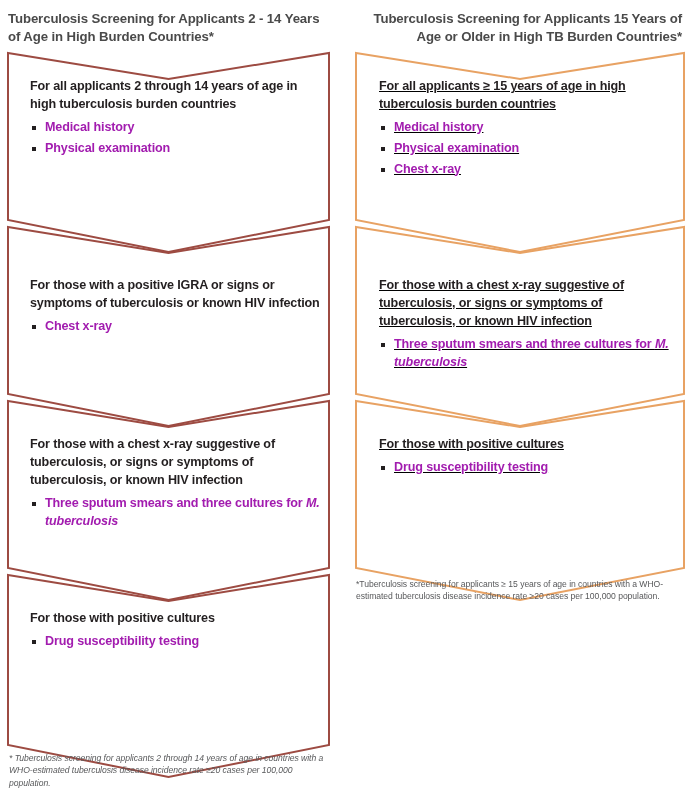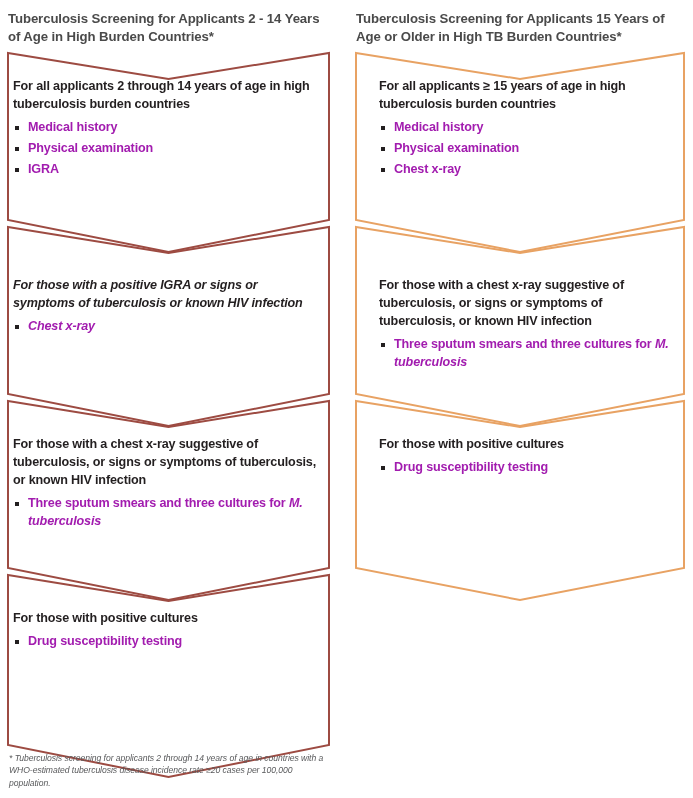--- a/index.html
+++ b/index.html
@@ -32,21 +32,21 @@
   .col-title {
     position: absolute;
     top: 10px;
     font-size: 13.2px;
     font-weight: bold;
     line-height: 1.38;
     color: #4a4a4a;
     letter-spacing: -0.1px;
   }
   .column.left  .col-title { left: 8px;  width: 322px; }
-  .column.right .col-title { left: 9px;  width: 326px; }
+  .column.right .col-title { left: 9px;  width: 326px; text-align: right; }
 
   
   .chev-stack {
     position: absolute;
     left: 0;
     width: 346px;
   }
 
   .chev {
     position: absolute;
@@ -63,22 +63,22 @@
     overflow: visible;
   }
 
   .chev-body {
     position: absolute;
     left: 0;
     right: 0;
     z-index: 2;
   }
 
-  .column.left  .chev-body { padding-left: 13px; padding-right: 24px; }
-  .column.right .chev-body { padding-left: 32px; padding-right: 20px; }
+  .column.left  .chev-body { padding-left: 30px; padding-right: 24px; }
+  .column.right .chev-body { padding-left: 32px; padding-right: 20px; text-decoration: underline; }
 
   .chev-head {
     font-size: 12.6px;
     font-weight: bold;
     line-height: 1.42;
     color: #231f20;
     letter-spacing: -0.15px;
   }
 
   .chev-list {
@@ -132,25 +132,24 @@
     <div class="chev-stack" style="top: 0px; height: 798px;">
         <div class="chev" style="top: 53px; height: 199px;">
           <svg class="chev-shape" viewBox="0 0 346 199" width="346" height="199">
             <polygon points="8,0 168.5,26 329,0 329,167 168.5,199 8,167" fill="#ffffff" stroke="#9d4b42" stroke-width="2" stroke-linejoin="miter"></polygon>
           </svg>
           <div class="chev-body" style="top: 25px;">
             <div class="chev-head">For all applicants 2 through 14 years of age in high tuberculosis burden countries</div>
             <ul class="chev-list">
               <li>Medical history</li>
               <li>Physical examination</li>
-              <li>IGRA</li>
-            </ul>
-          </div>
-        </div>
-        <div class="chev" style="top: 227px; height: 199px; font-style: italic;">
+            </ul>
+          </div>
+        </div>
+        <div class="chev" style="top: 227px; height: 199px;">
           <svg class="chev-shape" viewBox="0 0 346 199" width="346" height="199">
             <polygon points="8,0 168.5,26 329,0 329,167 168.5,199 8,167" fill="#ffffff" stroke="#9d4b42" stroke-width="2" stroke-linejoin="miter"></polygon>
           </svg>
           <div class="chev-body" style="top: 50px;">
             <div class="chev-head">For those with a positive IGRA or signs or symptoms of tuberculosis or known HIV infection</div>
             <ul class="chev-list">
               <li>Chest x-ray</li>
             </ul>
           </div>
         </div>
@@ -212,15 +211,16 @@
             <polygon points="9,0 173,26 337,0 337,167 173,199 9,167" fill="#ffffff" stroke="#e8a263" stroke-width="2" stroke-linejoin="miter"></polygon>
           </svg>
           <div class="chev-body" style="top: 35px;">
             <div class="chev-head">For those with positive cultures</div>
             <ul class="chev-list">
               <li>Drug susceptibility testing</li>
             </ul>
           </div>
         </div>
       </div>
+    <div class="footnote" style="top: 578px;">*Tuberculosis screening for applicants ≥ 15 years of age in countries with a WHO-estimated tuberculosis disease incidence rate ≥20 cases per 100,000 population.</div>
   </div>
 
 </div>
 
 </body></html>

